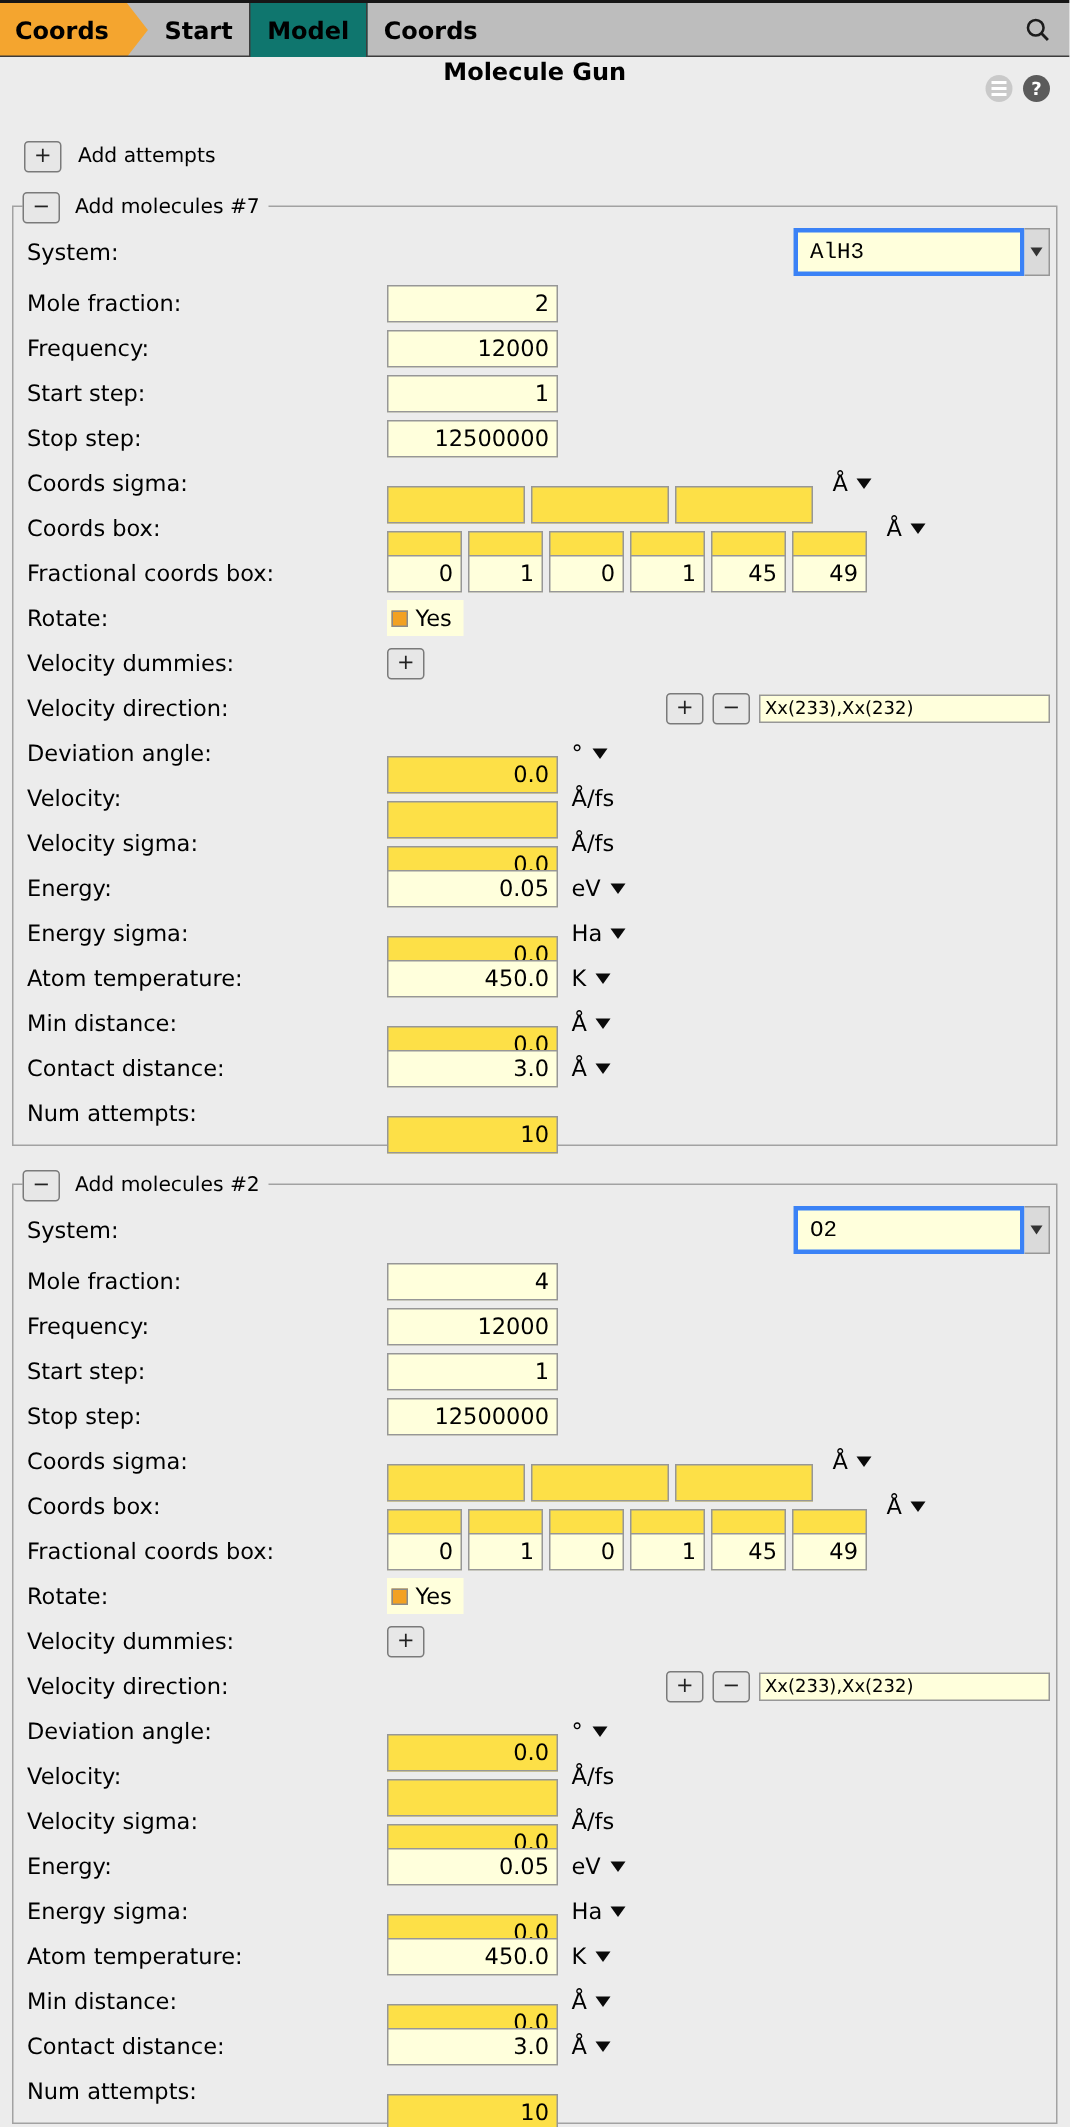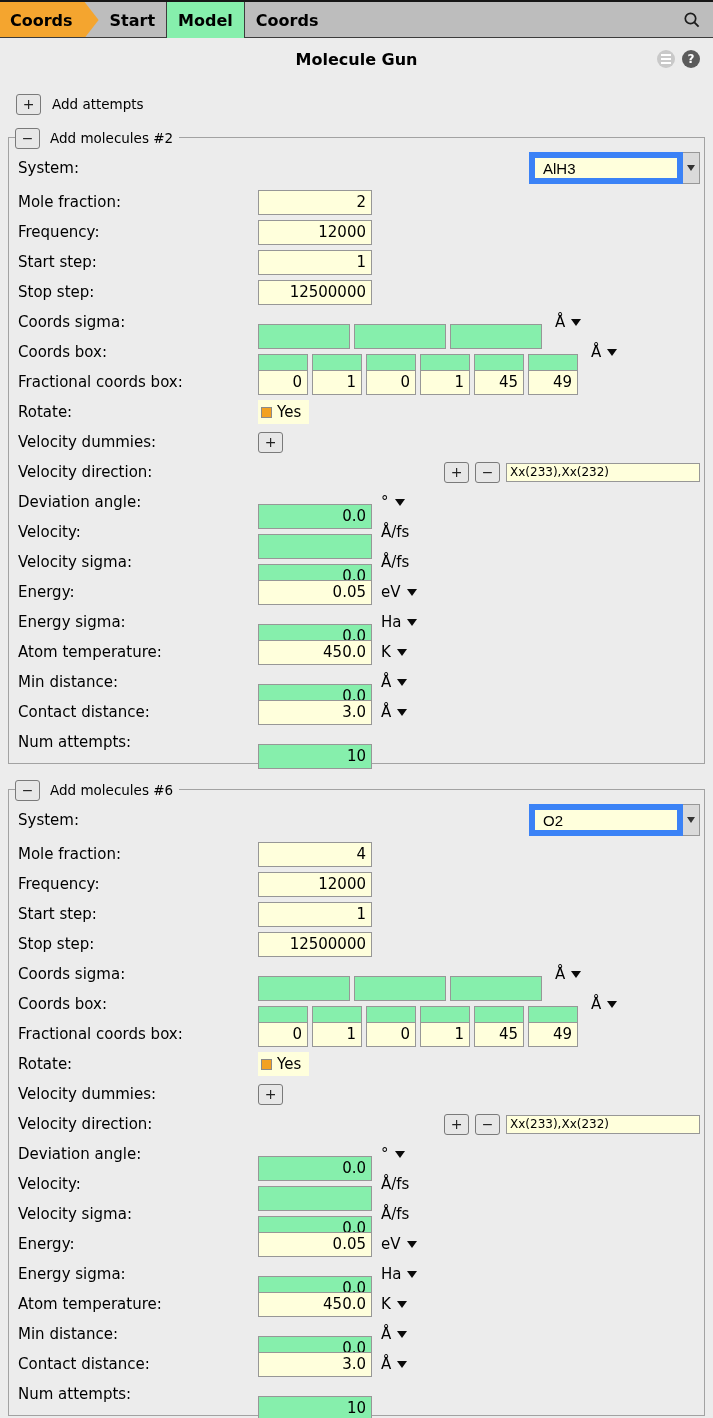--- a/index.html
+++ b/index.html
@@ -5,25 +5,25 @@
   * { margin:0; padding:0; box-sizing:border-box; }
   html,body { width:713px; height:1418px; }
   body { background:#ECECEC; font-family:"DejaVu Sans","Liberation Sans",sans-serif; color:#000; overflow:hidden; }
 
   
   .tabbar { position:relative; height:38px; background:#BDBDBD; border-top:2px solid #161616; display:flex; align-items:stretch; }
   .tabbar::after { content:""; position:absolute; left:0; right:0; bottom:0; height:1px; background:#3c3c3c; z-index:1; }
   .tab-brand { background:#F4A52F; display:flex; align-items:center; font-weight:bold; font-size:16px; padding:0 26px 0 10px;
                clip-path:polygon(0 0, calc(100% - 14px) 0, 100% 50%, calc(100% - 14px) 100%, 0 100%); }
   .tab { display:flex; align-items:center; font-weight:bold; font-size:16px; padding:0 11px; position:relative; }
-  .tab.selected { background:#86efac; border-left:1px solid #3c3c3c; border-right:1px solid #3c3c3c; z-index:2; }
+  .tab.selected { background:#0f766e; border-left:1px solid #3c3c3c; border-right:1px solid #3c3c3c; z-index:2; }
   .searchwrap { position:absolute; right:12px; top:50%; transform:translateY(-50%); display:flex; }
 
   
-  .header { position:relative; height:42px; display:flex; align-items:center; justify-content:center; }
+  .header { position:relative; height:42px; display:flex; justify-content:center; }
   .header-title { font-weight:bold; font-size:16px; }
   .hicons { position:absolute; right:13px; top:50%; transform:translateY(-50%); display:flex; gap:7px; }
   .circle { width:18px; height:18px; border-radius:50%; display:flex; align-items:center; justify-content:center; }
   .circle.menu { background:#C9C9C9; flex-direction:column; gap:2px; }
   .circle.menu i { display:block; width:10px; height:2px; background:#FFFFFF; }
   .circle.help { background:#5B5B5B; color:#fff; font-size:12px; font-weight:bold; }
 
   
   .toolbar { margin:13px 0 0 16px; display:flex; align-items:center; gap:11px; height:22px; }
   .toolbar-label, .legend-title { font-size:13.5px; }
@@ -34,30 +34,30 @@
   
   .group { margin:22px 8px 0; border:1px solid #A2A2A2; position:relative; padding:14px 4px 4px; }
   .group.second { margin-top:25px; }
   .legend { position:absolute; top:-11px; left:6px; display:flex; align-items:center; gap:10px; background:#ECECEC; padding-right:6px; height:22px; }
 
   .row { display:flex; align-items:center; height:26px; margin-bottom:4px; }
   .row.sysrow { height:32px; margin-bottom:5px;justify-content:space-between; }
   .lbl { width:245px; font-size:15px; padding-left:5px; flex:none; }
 
   .field { height:25px; border:1px solid #979797; background:#FFFFDC; font-family:inherit; font-size:15px; text-align:right; padding:0 5px; flex:none; color:#000; }
-  .field.gray { background:#86efac;margin-top:28px; }
+  .field.gray { background:#fde047;margin-top:28px; }
   .w1 { width:114px; }
   .c3 { width:92px; margin-right:4px; }
   .c6 { width:50px; margin-right:4px; }
 
   .unit { display:flex; align-items:center; gap:6px; font-size:15px; margin-left:9px; white-space:nowrap; }
   .arr { width:0; height:0; border-left:5px solid transparent; border-right:5px solid transparent; border-top:7px solid #0a0a0a; flex:none; }
 
   .combo { display:flex; flex:none; height:32px; }
-  .combo-input { width:154px; height:32px; border:6px solid #3b82f6; background:#FFFFDC; font-family:Liberation Sans, sans-serif; font-size:15px; padding:0 8px; color:#000; }
+  .combo-input { width:154px; height:32px; border:3px solid #3b82f6; background:#FFFFDC; font-family:Liberation Mono, monospace; font-size:15px; padding:0 8px; color:#000; }
   .combo-btn { width:17px; height:32px; background:#DADADA; border:1px solid #979797; border-left:none; display:flex; align-items:center; justify-content:center; }
   .combo-arr { border-left:4px solid transparent; border-right:4px solid transparent; border-top:6px solid #333; }
 
   .yesbox { display:flex; align-items:center; gap:5px; background:#FFFFDC; height:24px; padding:0 8px 0 3px; font-size:15px; }
   .cb { width:11px; height:11px; background:#F2A122; border:1px solid #8a8a8a; flex:none; }
 
   .vd-right { margin-left:auto; display:flex; align-items:center; gap:6px; }
   .vd-field { width:194px; height:19px; text-align:left; font-size:12px; padding:0 3px; }
 </style>
 </head>
@@ -89,21 +89,21 @@
 </div>
 
 <div class="toolbar">
   <button class="sbtn">+</button>
   <span class="toolbar-label">Add attempts</span>
 </div>
 
 <div class="group">
   <div class="legend">
     <button class="sbtn">−</button>
-    <span class="legend-title">Add molecules #2</span>
+    <span class="legend-title">Add molecules #7</span>
   </div>
 
   <div class="row sysrow">
     <span class="lbl">System:</span>
     <div class="combo">
       <input class="combo-input" value="AlH3" style="">
       <span class="combo-btn">
           <span class="combo-arr" style="width:0;height:0;"></span>
         </span>
     </div>
@@ -258,21 +258,21 @@
 
   <div class="row">
     <span class="lbl">Num attempts:</span>
     <input class="field gray w1" value="10" style="">
   </div>
 </div>
 
 <div class="group second">
   <div class="legend">
     <button class="sbtn">−</button>
-    <span class="legend-title">Add molecules #6</span>
+    <span class="legend-title">Add molecules #2</span>
   </div>
 
   <div class="row sysrow">
     <span class="lbl">System:</span>
     <div class="combo">
       <input class="combo-input" value="O2" style="">
       <span class="combo-btn">
           <span class="combo-arr" style="width:0;height:0;"></span>
         </span>
     </div>

